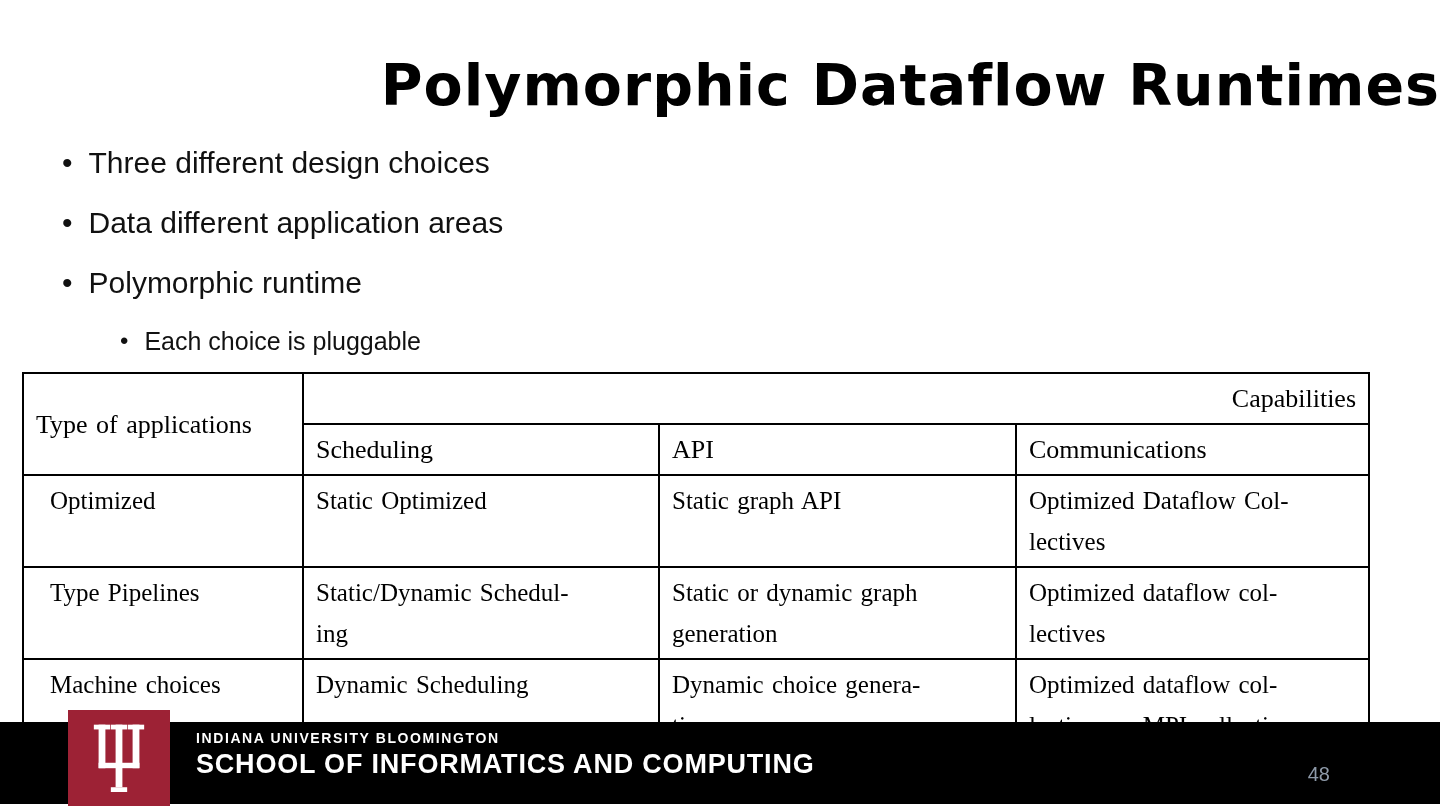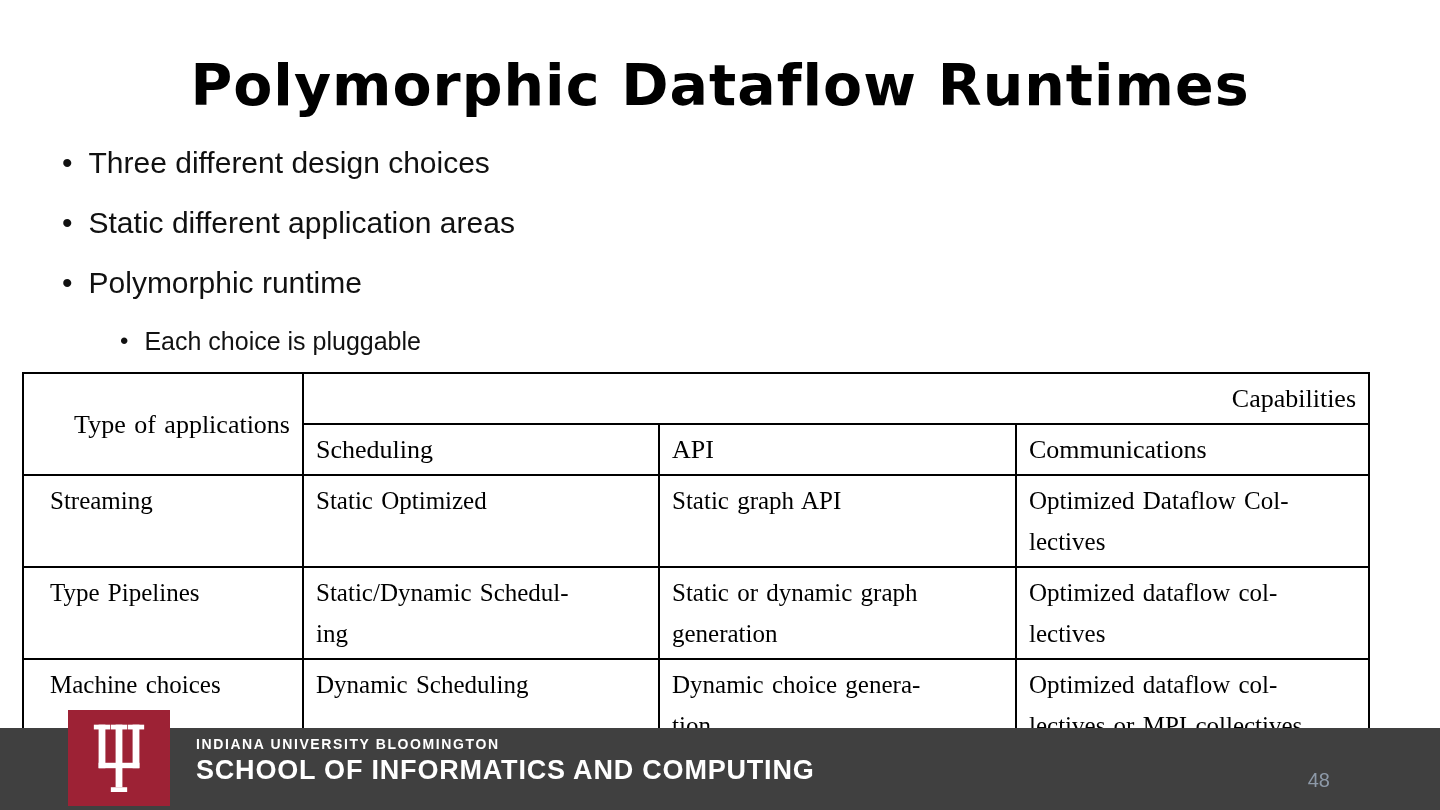--- a/index.html
+++ b/index.html
@@ -9,21 +9,21 @@
     font-family: "Liberation Sans", sans-serif;
     position: relative;
     overflow: hidden;
   }
   .slide { position: absolute; inset: 0; }
 
   
   .title {
     position: absolute;
     top: 52px; left: 0; right: 0;
-    text-align: center;
+    text-align: right;
     font-family: "DejaVu Sans", sans-serif;
     font-weight: bold;
     font-size: 57px;
     letter-spacing: 1px;
     color: #000000;
   }
 
   
   .bullets { position: absolute; top: 146px; left: 62px; right: 60px; }
   .bullet { display: flex; align-items: flex-start; color: #111; }
@@ -50,30 +50,30 @@
     font-size: 25px;
     line-height: 41px;
     vertical-align: top;
     white-space: pre-line;
     word-spacing: 2px;
     overflow: hidden;
   }
   .captable .hcell { font-size: 26px; vertical-align: middle; white-space: normal; }
   .captable .group-head { text-align: right; height: 41px; }
   .captable .sub-head { height: 41px; }
-  .captable .app-col-head { text-align: right; }
+  .captable .app-col-head { text-align: left; }
   .captable .body-row td { height: 87px; }
   .captable .app-cell { padding-left: 26px; }
 
   
   .footer-bar {
     position: absolute;
-    left: 0; right: 0; bottom: 0;
+    left: 0; right: 0; bottom: 6px;
     height: 82px;
-    background: #404040;
+    background: #000000;
   }
   .footer-text { position: absolute; left: 196px; top: 8px; color: #ffffff; }
   .footer-line1 {
     font-size: 14px;
     font-weight: bold;
     letter-spacing: 1.6px;
     margin-bottom: 3px;
   }
   .footer-line2 {
     font-size: 27px;
@@ -106,21 +106,21 @@
 
   <div class="title">Polymorphic Dataflow Runtimes</div>
 
   <div class="bullets">
     <div class="bullet level1">
       <span class="dot">•</span>
       <span>Three different design choices</span>
     </div>
     <div class="bullet level1">
       <span class="dot">•</span>
-      <span>Static different application areas</span>
+      <span>Data different application areas</span>
     </div>
     <div class="bullet level1">
       <span class="dot">•</span>
       <span>Polymorphic runtime</span>
     </div>
     <div class="bullet level2">
       <span class="dot">•</span>
       <span>Each choice is pluggable</span>
     </div>
   </div>
@@ -136,21 +136,21 @@
       <tr>
         <td rowspan="2" class="hcell app-col-head">Type of applications</td>
         <td colspan="3" class="hcell group-head">Capabilities</td>
       </tr>
       <tr>
         <td class="hcell sub-head">Scheduling</td>
         <td class="hcell sub-head">API</td>
         <td class="hcell sub-head">Communications</td>
       </tr>
       <tr class="body-row">
-        <td class="app-cell">Streaming</td>
+        <td class="app-cell">Optimized</td>
         <td>Static Optimized</td>
         <td>Static graph API</td>
         <td>Optimized Dataflow Col-
 lectives</td>
       </tr>
       <tr class="body-row">
         <td class="app-cell">Type Pipelines</td>
         <td>Static/Dynamic Schedul-
 ing</td>
         <td>Static or dynamic graph

